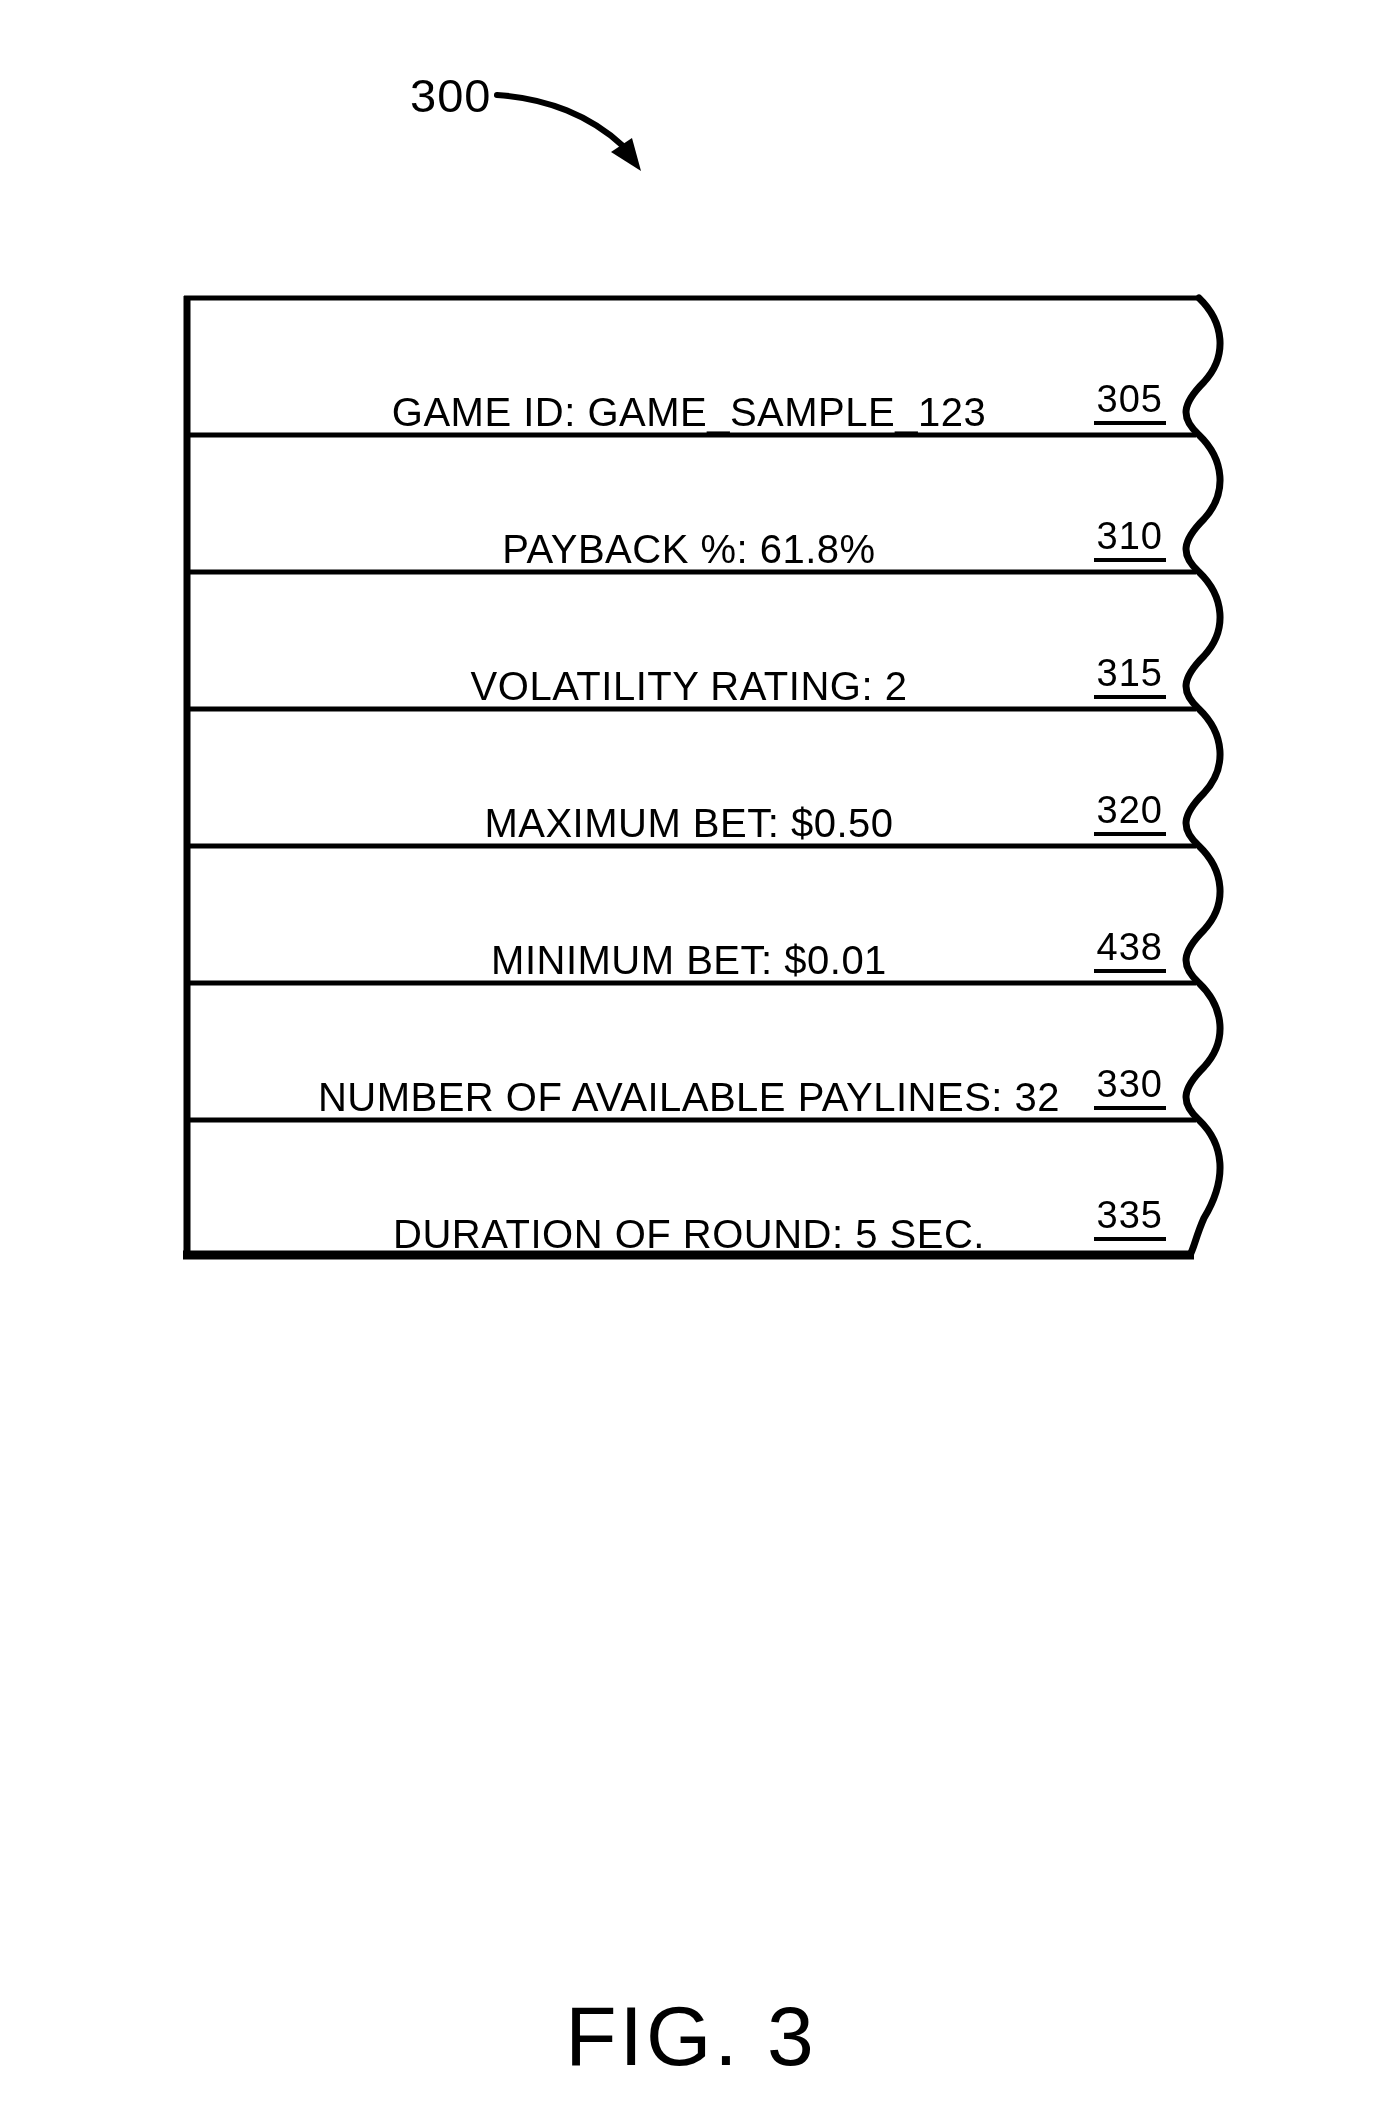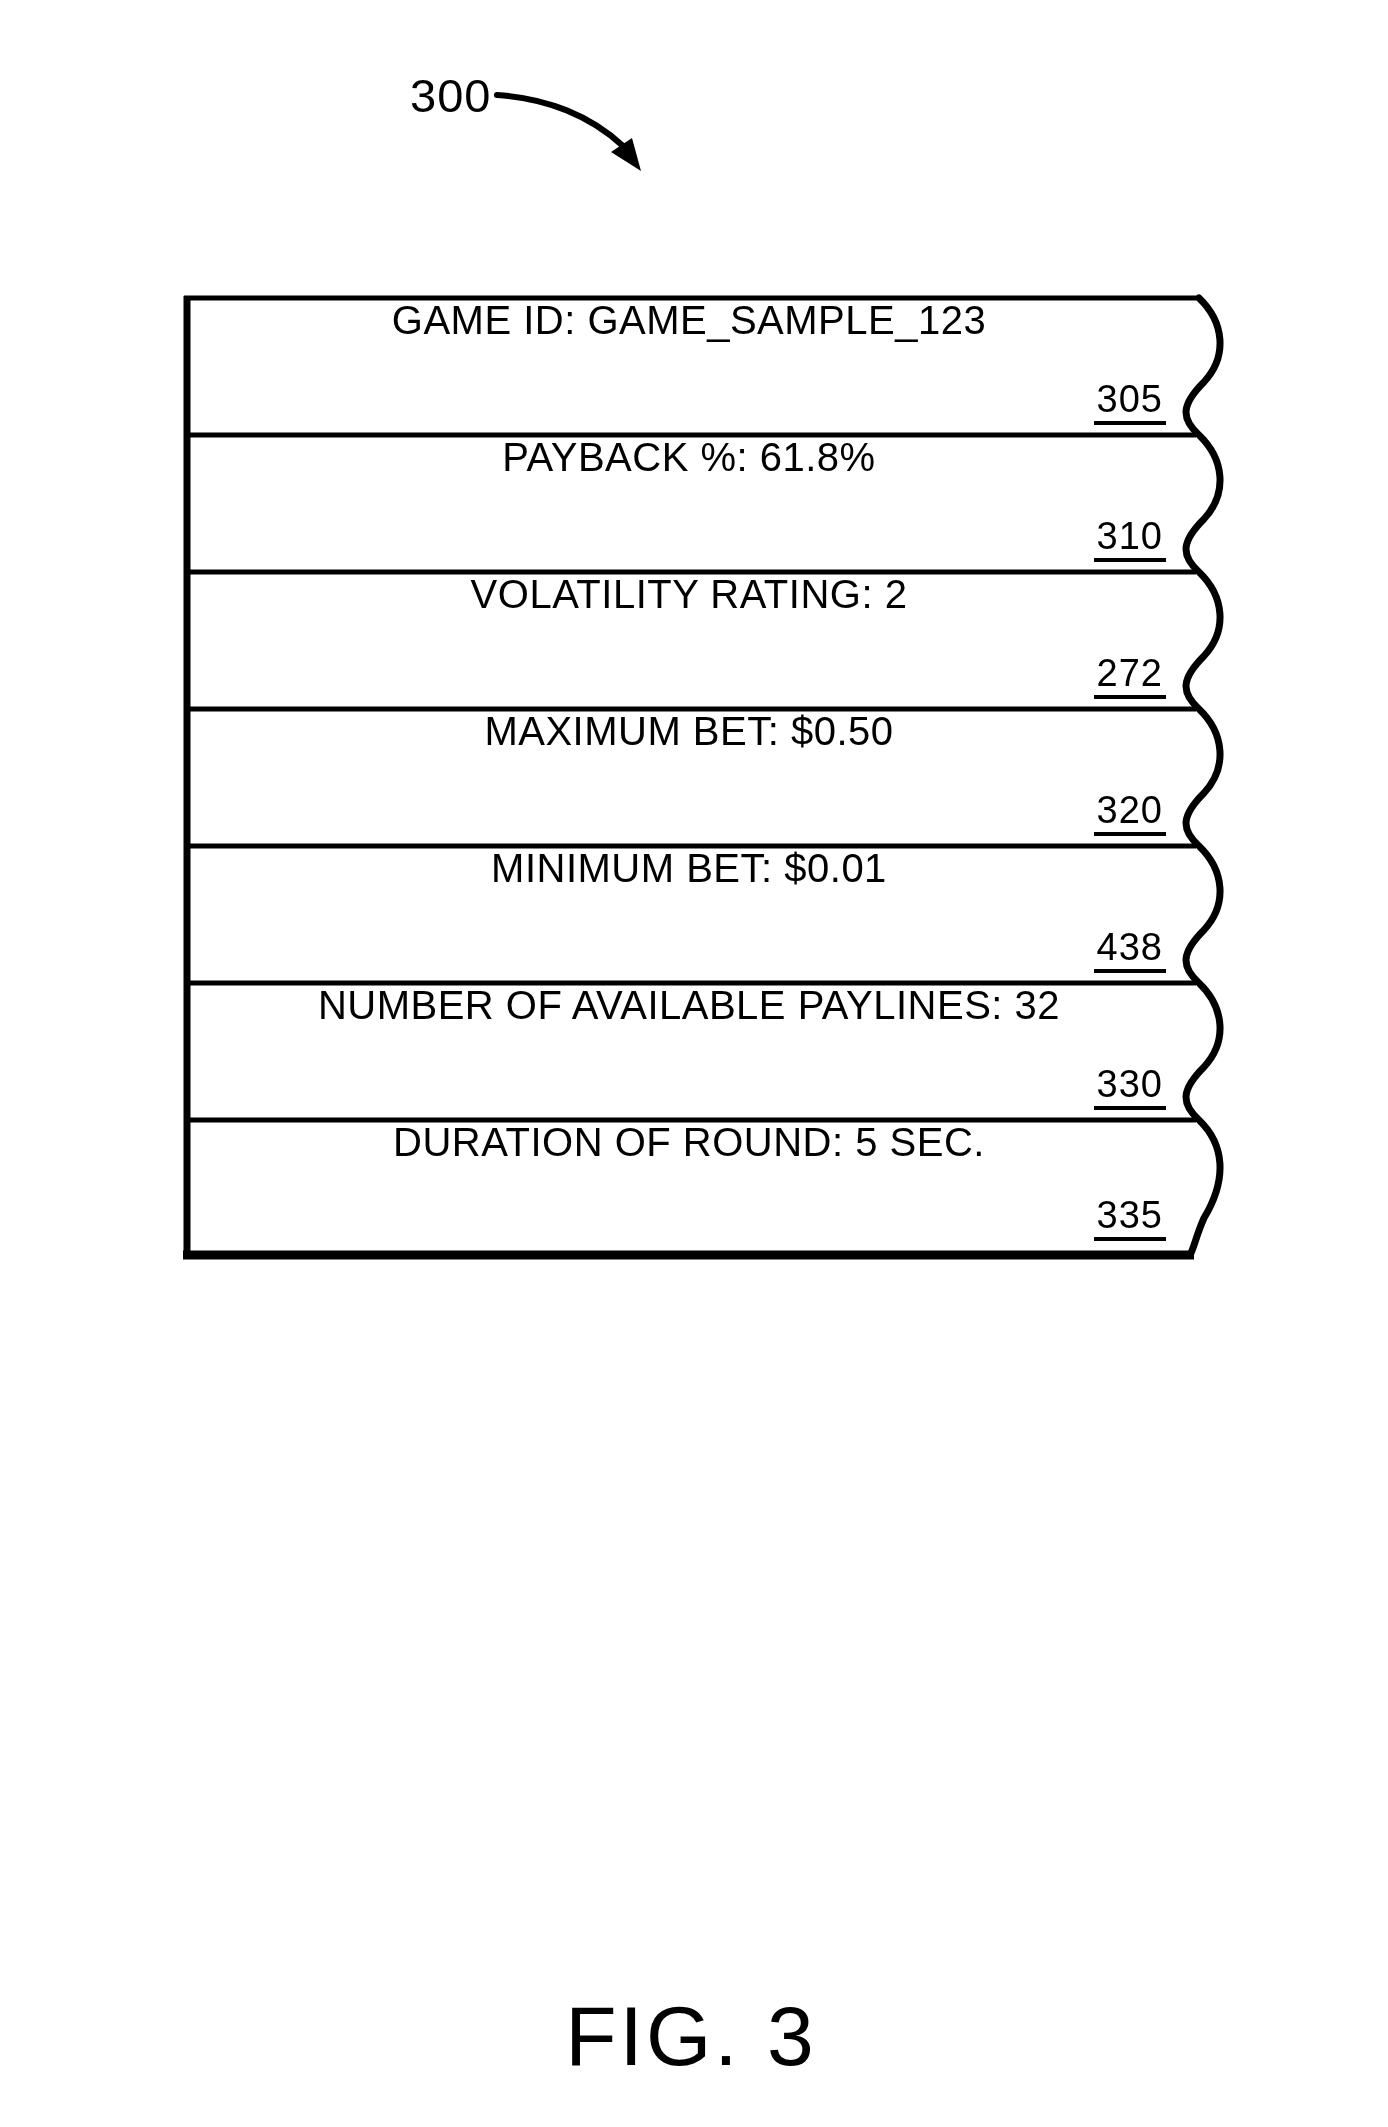--- a/index.html
+++ b/index.html
@@ -39,21 +39,21 @@
     width: 1388px;
     height: 2127px;
     pointer-events: none;
   }
   .row {
     position: absolute;
     left: 150px;
     width: 990px;
     height: 137px;
     display: flex;
-    align-items: flex-start;
+    align-items: flex-end;
     justify-content: center;
   }
   .row-label {
     font-size: 40px;
     letter-spacing: 0.5px;
     white-space: nowrap;
   }
   .ref-num {
     position: absolute;
     left: 1012px;
@@ -138,21 +138,21 @@
     <span class="row-label">DURATION OF ROUND: 5 SEC.</span>
   </div>
 
   <div class="ref-num" style="top:380px">
     <span>305</span>
   </div>
   <div class="ref-num" style="top:517px">
     <span>310</span>
   </div>
   <div class="ref-num" style="top:654px">
-    <span>272</span>
+    <span>315</span>
   </div>
   <div class="ref-num" style="top:791px">
     <span>320</span>
   </div>
   <div class="ref-num" style="top:928px">
     <span>438</span>
   </div>
   <div class="ref-num" style="top:1065px">
     <span>330</span>
   </div>

